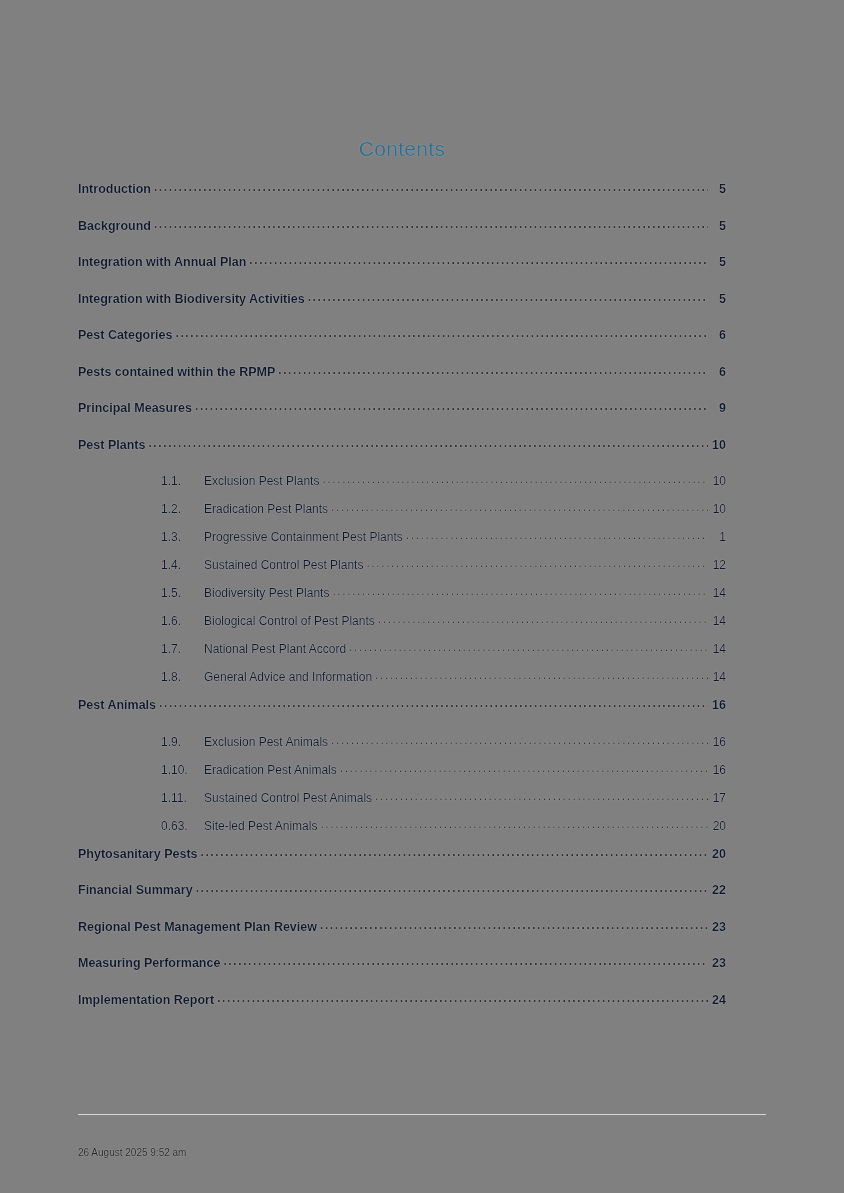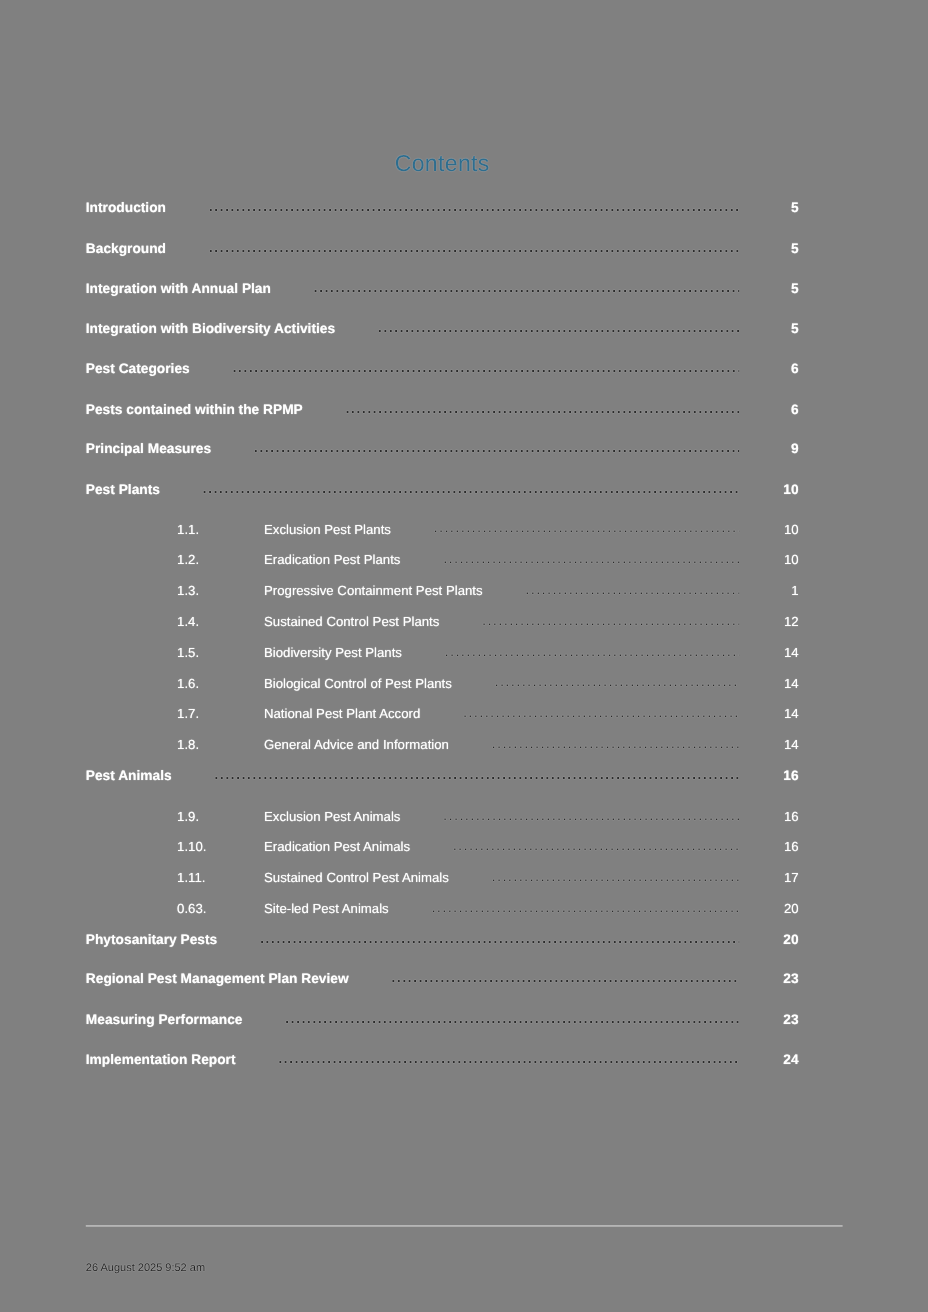--- a/index.html
+++ b/index.html
@@ -41,27 +41,26 @@
 
   
   .toc-list {
     margin: 0;
     padding: 0;
     list-style: none;
   }
 
   .toc-row {
     display: flex;
-    align-items: center;
+    align-items: flex-start;
     font-size: 12.5px;
     line-height: 15px;
-    color: #ffffff;
+    color: #0f172a;
     white-space: nowrap;
     text-shadow: 0 0 1px rgba(255,255,255,0.75);
-    gap: 36px;
   }
 
   .toc-row.level-1 {
     font-weight: 700;
     margin-bottom: 21.5px;
     padding-left: 0;
   }
 
   .toc-row.level-2 {
     font-weight: 400;
@@ -253,20 +252,25 @@
           <span class="toc-label">Site-led Pest Animals</span>
           <span class="toc-leader"></span>
           <span class="toc-page">20</span>
         </li>
         <li class="toc-row level-1">
           <span class="toc-label">Phytosanitary Pests</span>
           <span class="toc-leader"></span>
           <span class="toc-page">20</span>
         </li>
         <li class="toc-row level-1">
+          <span class="toc-label">Financial Summary</span>
+          <span class="toc-leader"></span>
+          <span class="toc-page">22</span>
+        </li>
+        <li class="toc-row level-1">
           <span class="toc-label">Regional Pest Management Plan Review</span>
           <span class="toc-leader"></span>
           <span class="toc-page">23</span>
         </li>
         <li class="toc-row level-1">
           <span class="toc-label">Measuring Performance</span>
           <span class="toc-leader"></span>
           <span class="toc-page">23</span>
         </li>
         <li class="toc-row level-1">

